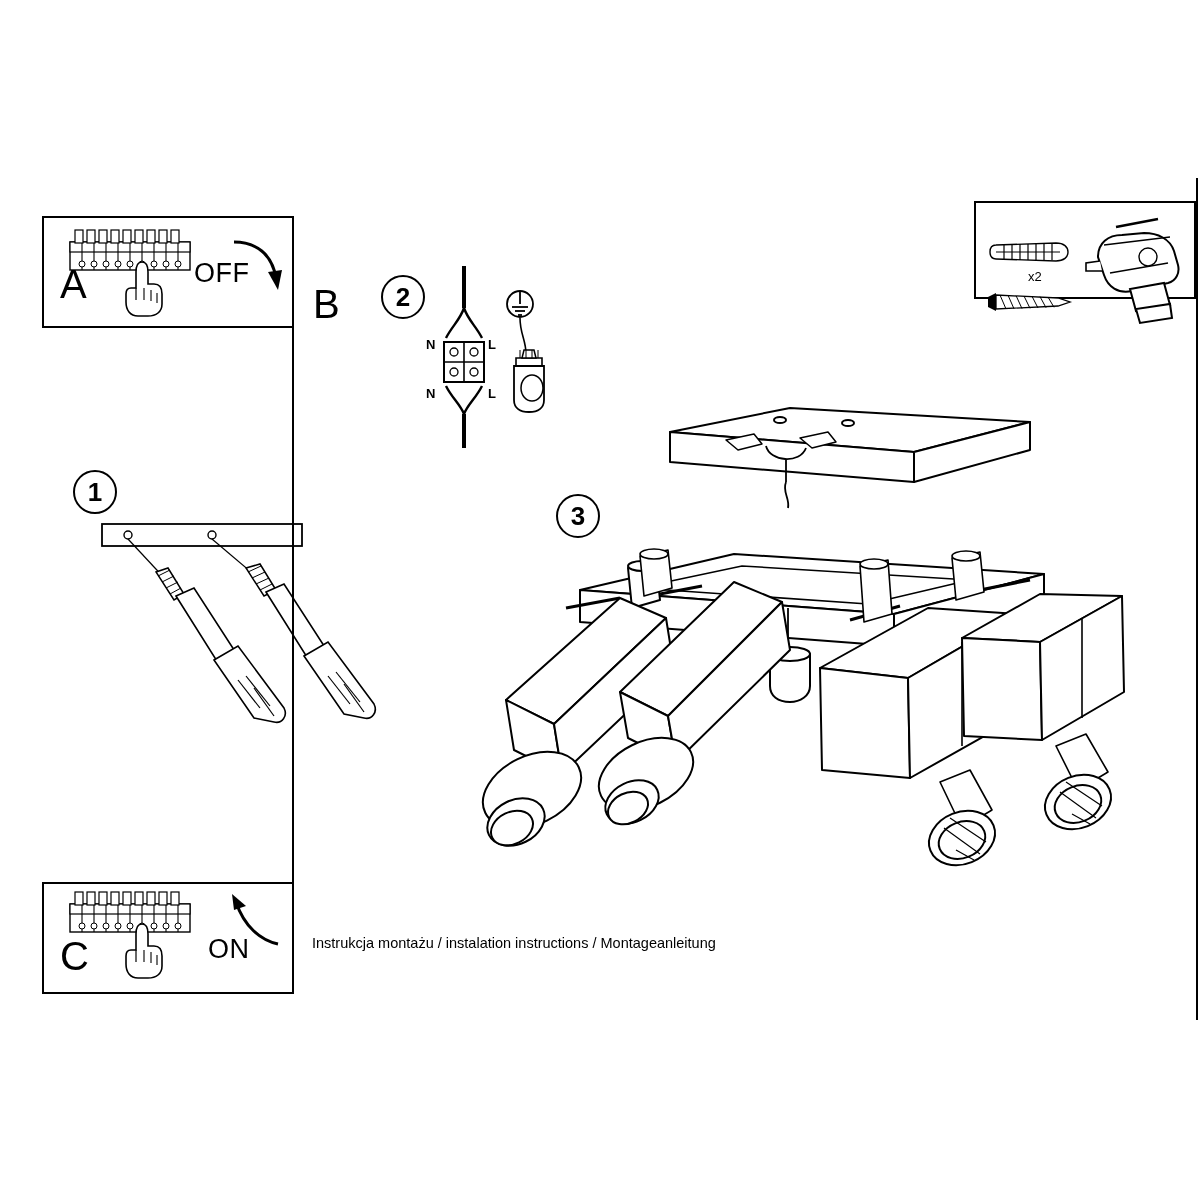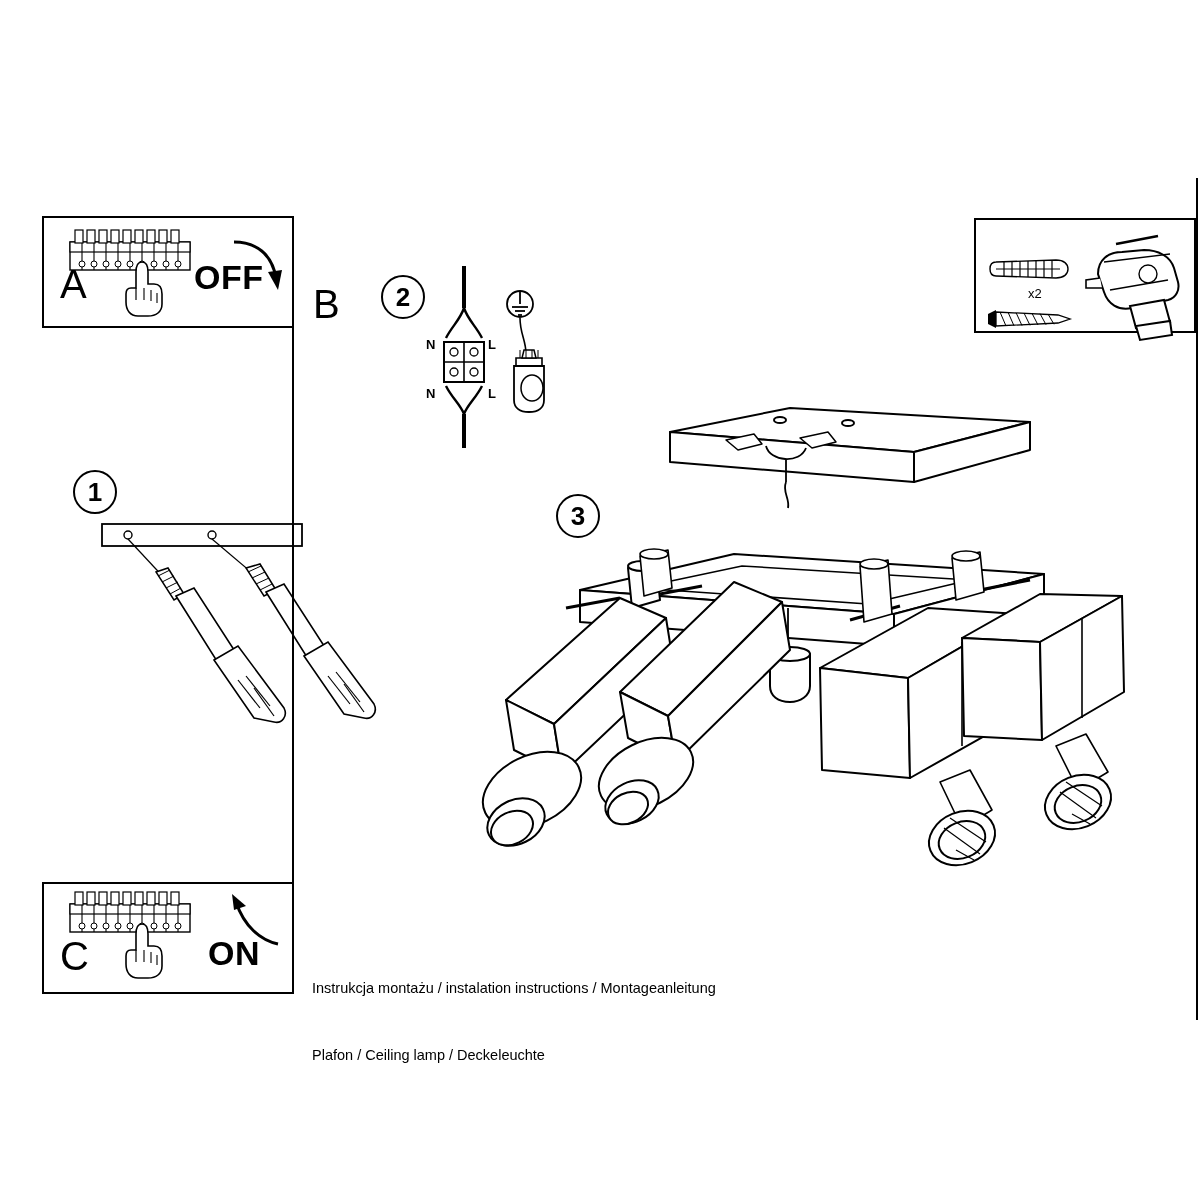--- a/index.html
+++ b/index.html
@@ -36,29 +36,28 @@
     background: #000;
   }
 
   
   .big-letter {
     font-size: 40px;
     font-weight: 400;
     line-height: 1;
   }
   .step-label {
-    font-size: 34px;
-    font-weight: 700;
+    font-size: 27px;
+    font-weight: 400;
     letter-spacing: 0.5px;
   }
   .caption {
     font-size: 14.5px;
     line-height: 1.55;
     white-space: nowrap;
-    margin-top: 45px;
   }
   .nl-label {
     font-size: 13px;
     font-weight: 700;
   }
   .qty {
     font-size: 13px;
   }
   .circ-num {
     width: 44px; height: 44px;
@@ -182,21 +181,21 @@
       <path d="M14 28 L14 40" fill="none" stroke="#000" stroke-width="1.2"></path>
       <path d="M22 28 L22 40 M29 30 L29 41 M35 33 L35 43" fill="none" stroke="#000" stroke-width="1.1"></path>
     </svg>
 
     <svg class="abs" style="left:186px; top:6px;" width="56" height="62" viewBox="0 0 56 62">
       <path d="M48 54 C30 50 14 36 6 12" fill="none" stroke="#000" stroke-width="3"></path>
       <path d="M2 4 L16 16 L4 20 Z" fill="#000"></path>
     </svg>
   </div>
 
-  <div class="panel abs" style="left:974px; top:218px; width:222px; height:115px;">
+  <div class="panel abs" style="left:974px; top:201px; width:222px; height:98px;">
 
     <svg class="abs" style="left:14px; top:36px;" width="80" height="26" viewBox="0 0 80 26">
       <path d="M6 6 L66 4 C74 4 78 8 78 13 C78 18 74 22 66 22 L6 20 C2 20 0 17 0 13 C0 9 2 6 6 6 Z" fill="#fff" stroke="#000" stroke-width="1.4"></path>
       <g stroke="#000" stroke-width="1.2">
         <line x1="14" y1="5" x2="14" y2="21"></line>
         <line x1="22" y1="5" x2="22" y2="21"></line>
         <line x1="30" y1="5" x2="30" y2="21"></line>
         <line x1="38" y1="5" x2="38" y2="21"></line>
         <line x1="46" y1="5" x2="46" y2="21"></line>
         <line x1="54" y1="5" x2="54" y2="21"></line>
@@ -416,16 +415,15 @@
         </g>
 
       </g>
     </svg>
   </div>
 
   <div class="abs" style="left:292px; top:326px; width:2px; height:558px; background:#000;"></div>
 
   <div class="abs" style="left:312px; top:932px;">
     <div class="caption">Instrukcja montażu / instalation instructions / Montageanleitung</div>
-    <div class="caption">Plafon / Ceiling lamp / Deckeleuchte</div>
   </div>
 
 </div>
 
 </body></html>

